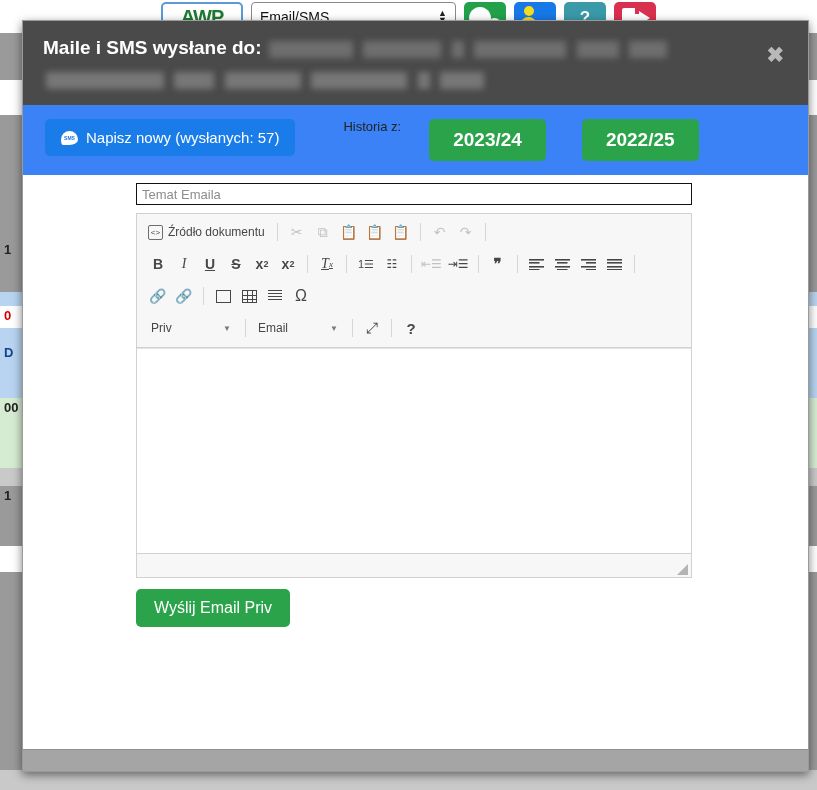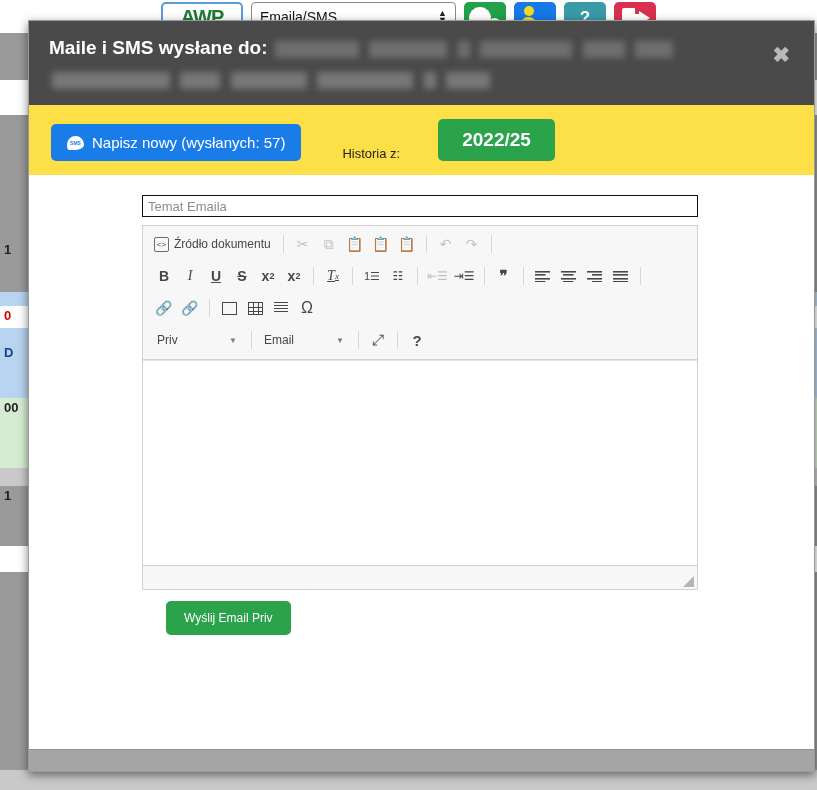--- a/index.html
+++ b/index.html
@@ -62,21 +62,21 @@
   .bg-row-white { background: #ffffff; }
   .bg-row-lgray { background: #c9c9c9; }
   .bg-text {
     font-size: 13px; color: #222; font-weight: bold; padding: 2px 4px; white-space: nowrap;
   }
   .bg-text-red { color: #d40000; font-weight: bold; }
   .bg-text-blue{ color: #16438f; font-weight: bold; }
 
   
   .modal-shell {
-    position: absolute; left: 28px; top: 20px;
+    position: absolute; left: 22px; top: 20px;
     width: 787px; height: 752px;
     border: 1px solid #9a9a9a;
     background: #fff;
     box-shadow: 0 3px 9px rgba(0,0,0,.5);
     display: flex; flex-direction: column;
   }
   .modal-header {
     background: #4a4a4a; color: #fff; padding: 14px 20px 16px 20px;
     position: relative; min-height: 84px;
   }
@@ -89,21 +89,21 @@
     background: #6e6e6e; color: transparent; border-radius: 2px;
     filter: blur(3.2px); height: 17px; margin: 0 3px; user-select: none;
     font-size: 15px; overflow:hidden;
   }
   .redact.r2 { background: #777; }
   .modal-close {
     position: absolute; right: 18px; top: 22px; font-size: 21px; font-weight: bold;
     color: #b9b9b9; cursor: pointer; line-height: 1; background: none; border: none;
   }
   .modal-toolbar {
-    background: #fde047; padding: 14px 22px; display: flex; align-items: flex-end; gap: 5px;
+    background: #3b82f6; padding: 14px 22px; display: flex; align-items: flex-start; gap: 12px;
   }
   .btn {
     border: none; border-radius: 5px; color: #fff; font-size: 15px;
     padding: 10px 16px; cursor: pointer; display: inline-flex; align-items: center;
     gap: 8px; font-family: "Liberation Sans", sans-serif; white-space: nowrap;
   }
   .btn-blue  { background: #1a7ce8; }
   .btn-red   { background: #d9455c; box-shadow: 0 0 0 3px rgba(217,69,92,.45); margin-left: 22px; }
   .btn-green { background: #2aa34a; font-size: 19px; font-weight: bold; padding: 10px 24px; }
   .hist-label { font-size: 13px; color: #222; margin: 0 16px 0 36px; }
@@ -120,21 +120,21 @@
     width: 17px; height: 12px; background: #fff; position: relative; display:inline-block;
     border-radius: 1px;
   }
   .ico-env::after {
     content: ""; position: absolute; left: 1px; top: 1px;
     border-left: 7.5px solid transparent; border-right: 7.5px solid transparent;
     border-top: 7px solid #d9455c;
   }
 
   .modal-body {
-    background: #fff; flex: 1; padding: 20px 0 0 0; overflow: hidden;
+    background: #fff; flex: 1; padding: 8px 0 0 0; overflow: hidden;
   }
   .form-wrap { width: 556px; margin-left: 113px; }
 
   .subject-input {
     width: 100%; height: 22px; border: 1px solid #111; background: #fff;
     font-size: 13px; color: #888; padding: 2px 5px; display: block;
     font-family: "Liberation Sans", sans-serif;
   }
   .subject-input::placeholder { color: #8d8d8d; opacity: 1; }
 
@@ -223,21 +223,21 @@
      linear-gradient(#474747,#474747) 0 10.5px/100% 1.6px no-repeat;}
 </style>
 </head>
 <body>
 
 <div id="page-root">
 
   <div class="bg-topbar">
     <div class="awp-logo">AWP</div>
     <div class="nav-select">
-      <span>Emaila/SMS</span>
+      <span>Email/SMS</span>
       <span class="arrows">▲<br>▼</span>
     </div>
     <div class="nav-icon ni-green">
       <span class="bubble-w"></span>
       <span class="bubble-w2"></span>
     </div>
     <div class="nav-icon ni-blue">
       <span class="person-head"></span>
       <span class="person-body"></span>
       <span class="aa-text">AA</span>
@@ -312,20 +312,21 @@
       </div>
       <button class="modal-close">✖</button>
     </div>
 
     <div class="modal-toolbar">
       <button class="btn btn-blue">
         <span class="ico-sms"></span>
         <span>Napisz nowy (wysłanych: 57)</span>
       </button>
       <span class="hist-label">Historia z:</span>
+      <button class="btn btn-green">2023/24</button>
       <span class="yr-gap"></span>
       <button class="btn btn-green">2022/25</button>
     </div>
 
     <div class="modal-body">
       <div class="form-wrap">
 
         <input class="subject-input" type="text" placeholder="Temat Emaila" style="">
 
         <div class="cke">
@@ -417,21 +418,21 @@
 
           <div class="cke-editable" contenteditable="true" style=""></div>
 
           <div class="cke-bottom">
             <span class="cke-resize"></span>
           </div>
         </div>
 
 
         <div class="send-row">
-          <button class="btn btn-green" style="font-size:12px;font-weight:normal;padding:10px 18px;margin-left:24px;">Wyślij Email Priv</button>
+          <button class="btn btn-green" style="font-size:16px;font-weight:normal;padding:10px 18px;">Wyślij Email Priv</button>
         </div>
 
       </div>
     </div>
 
     <div class="modal-footer-bar"></div>
   </div>
 
 </div>
 

